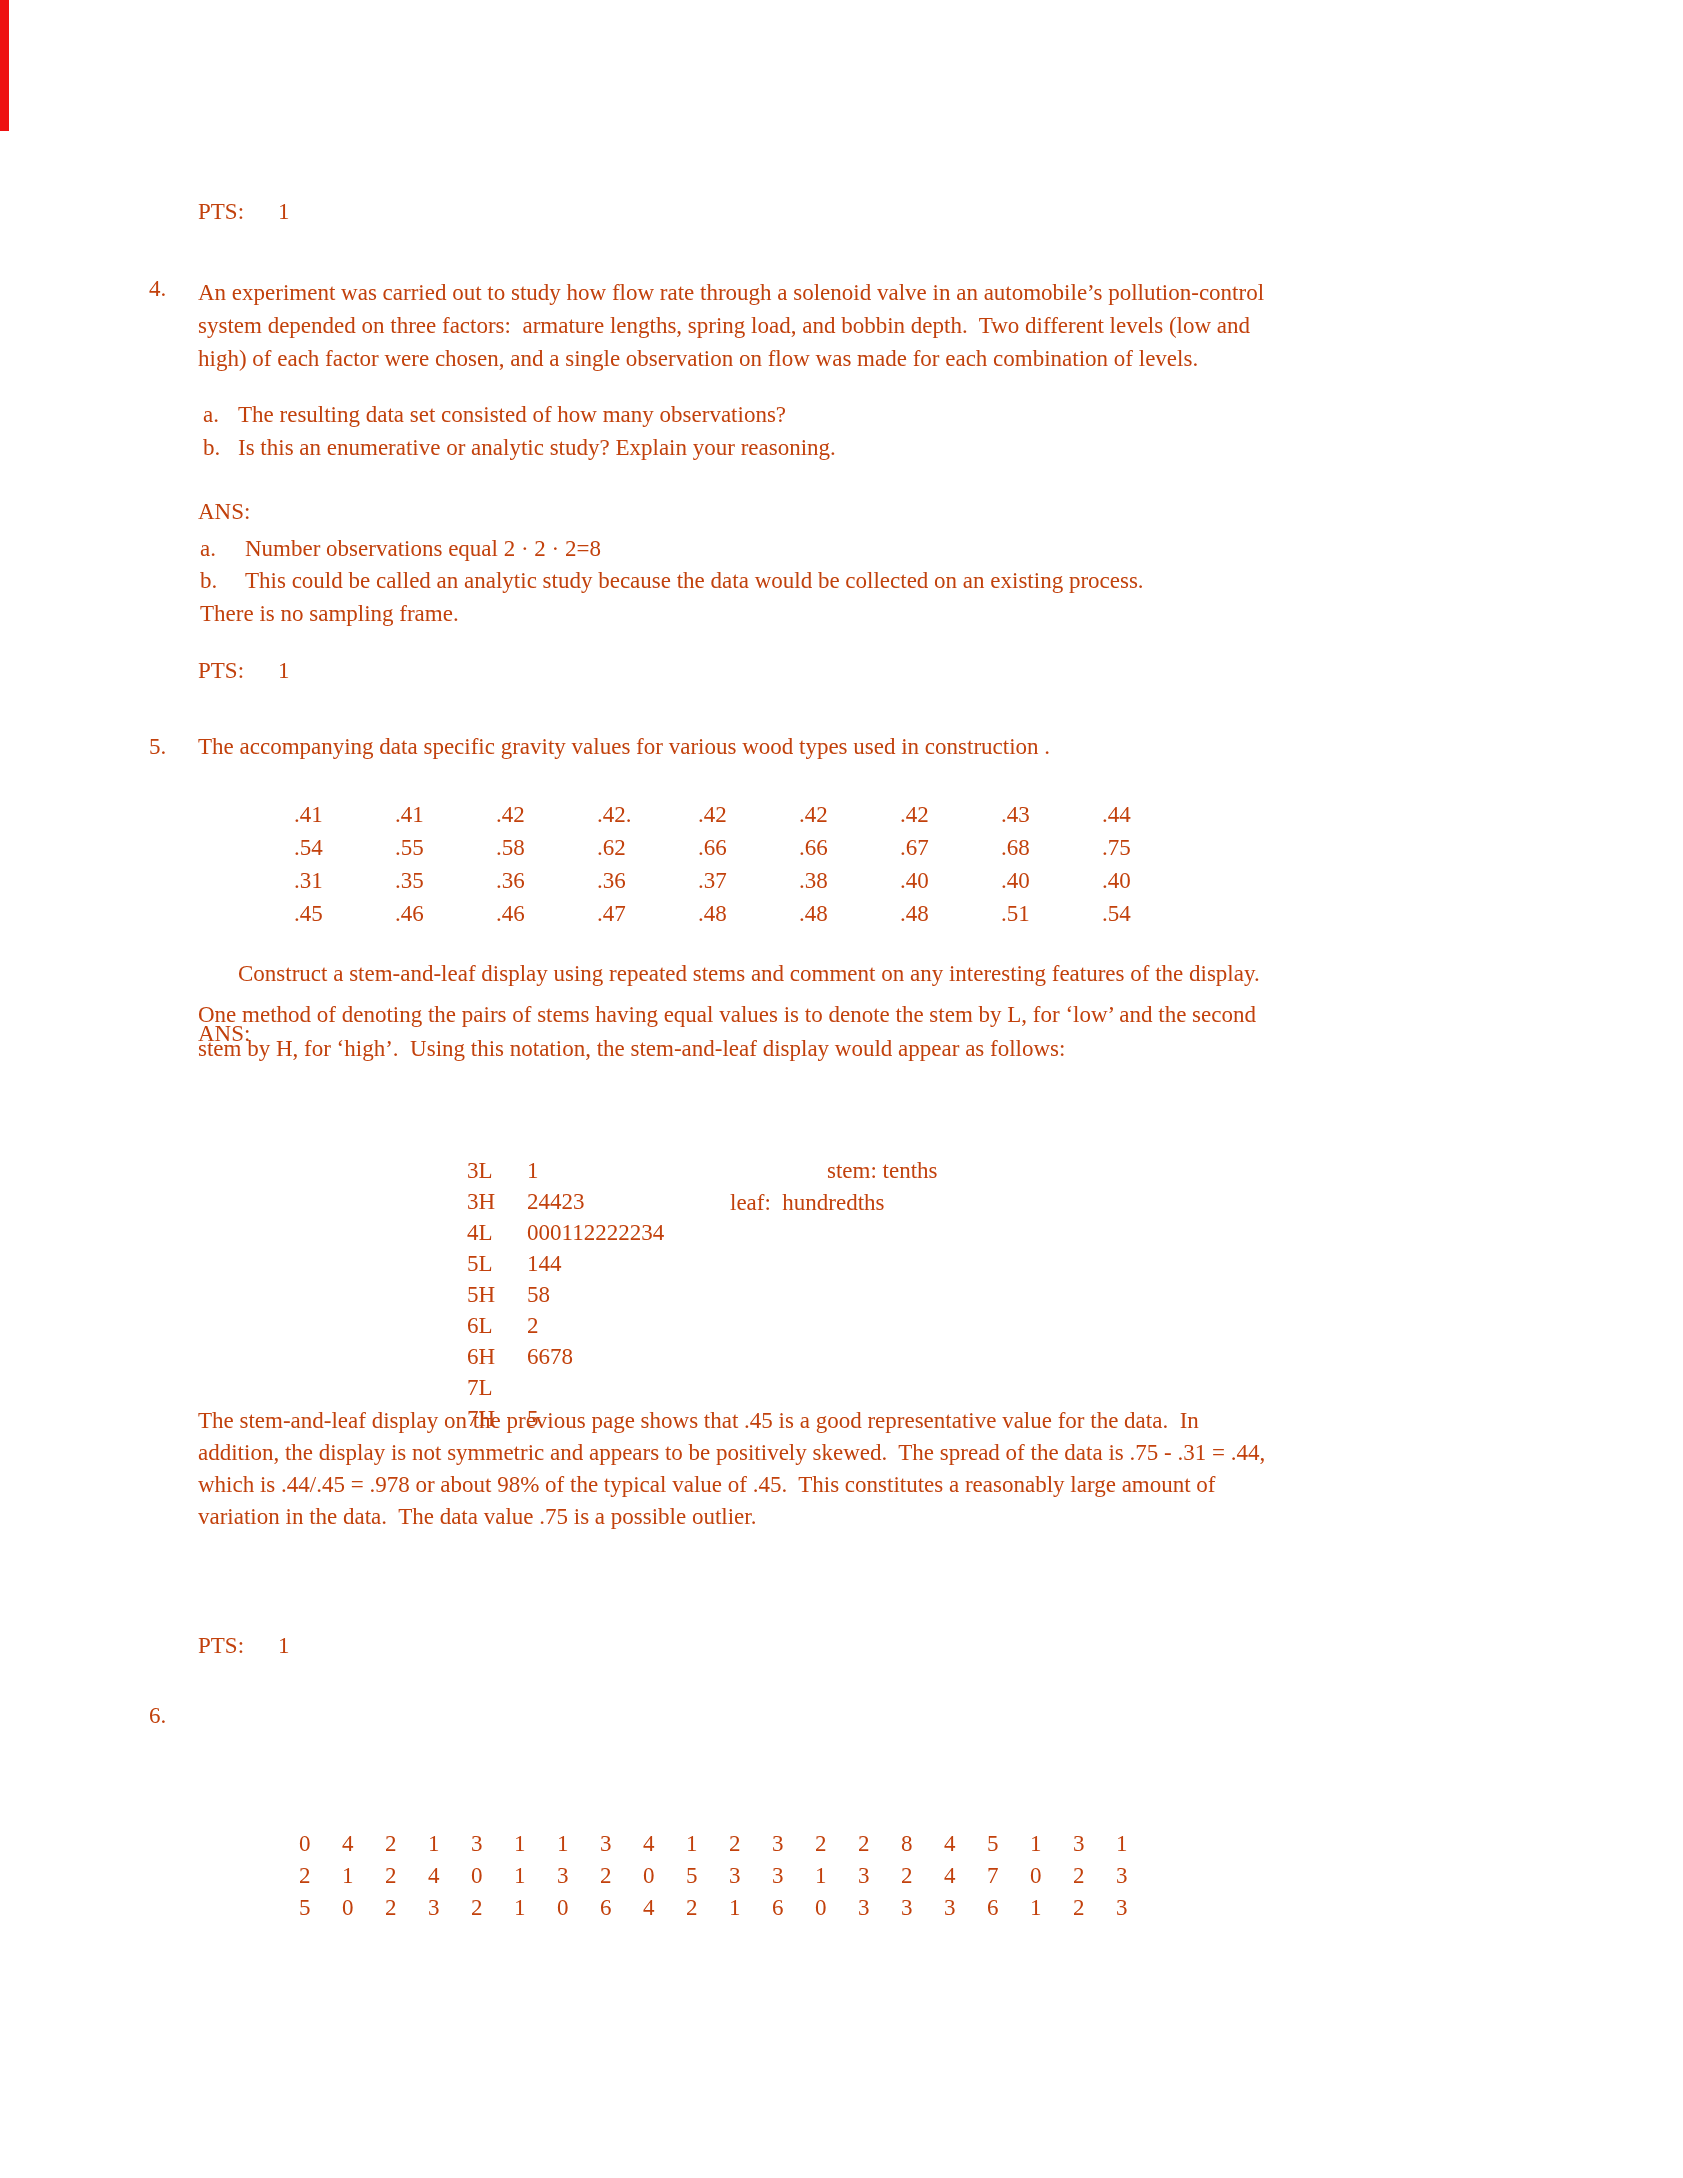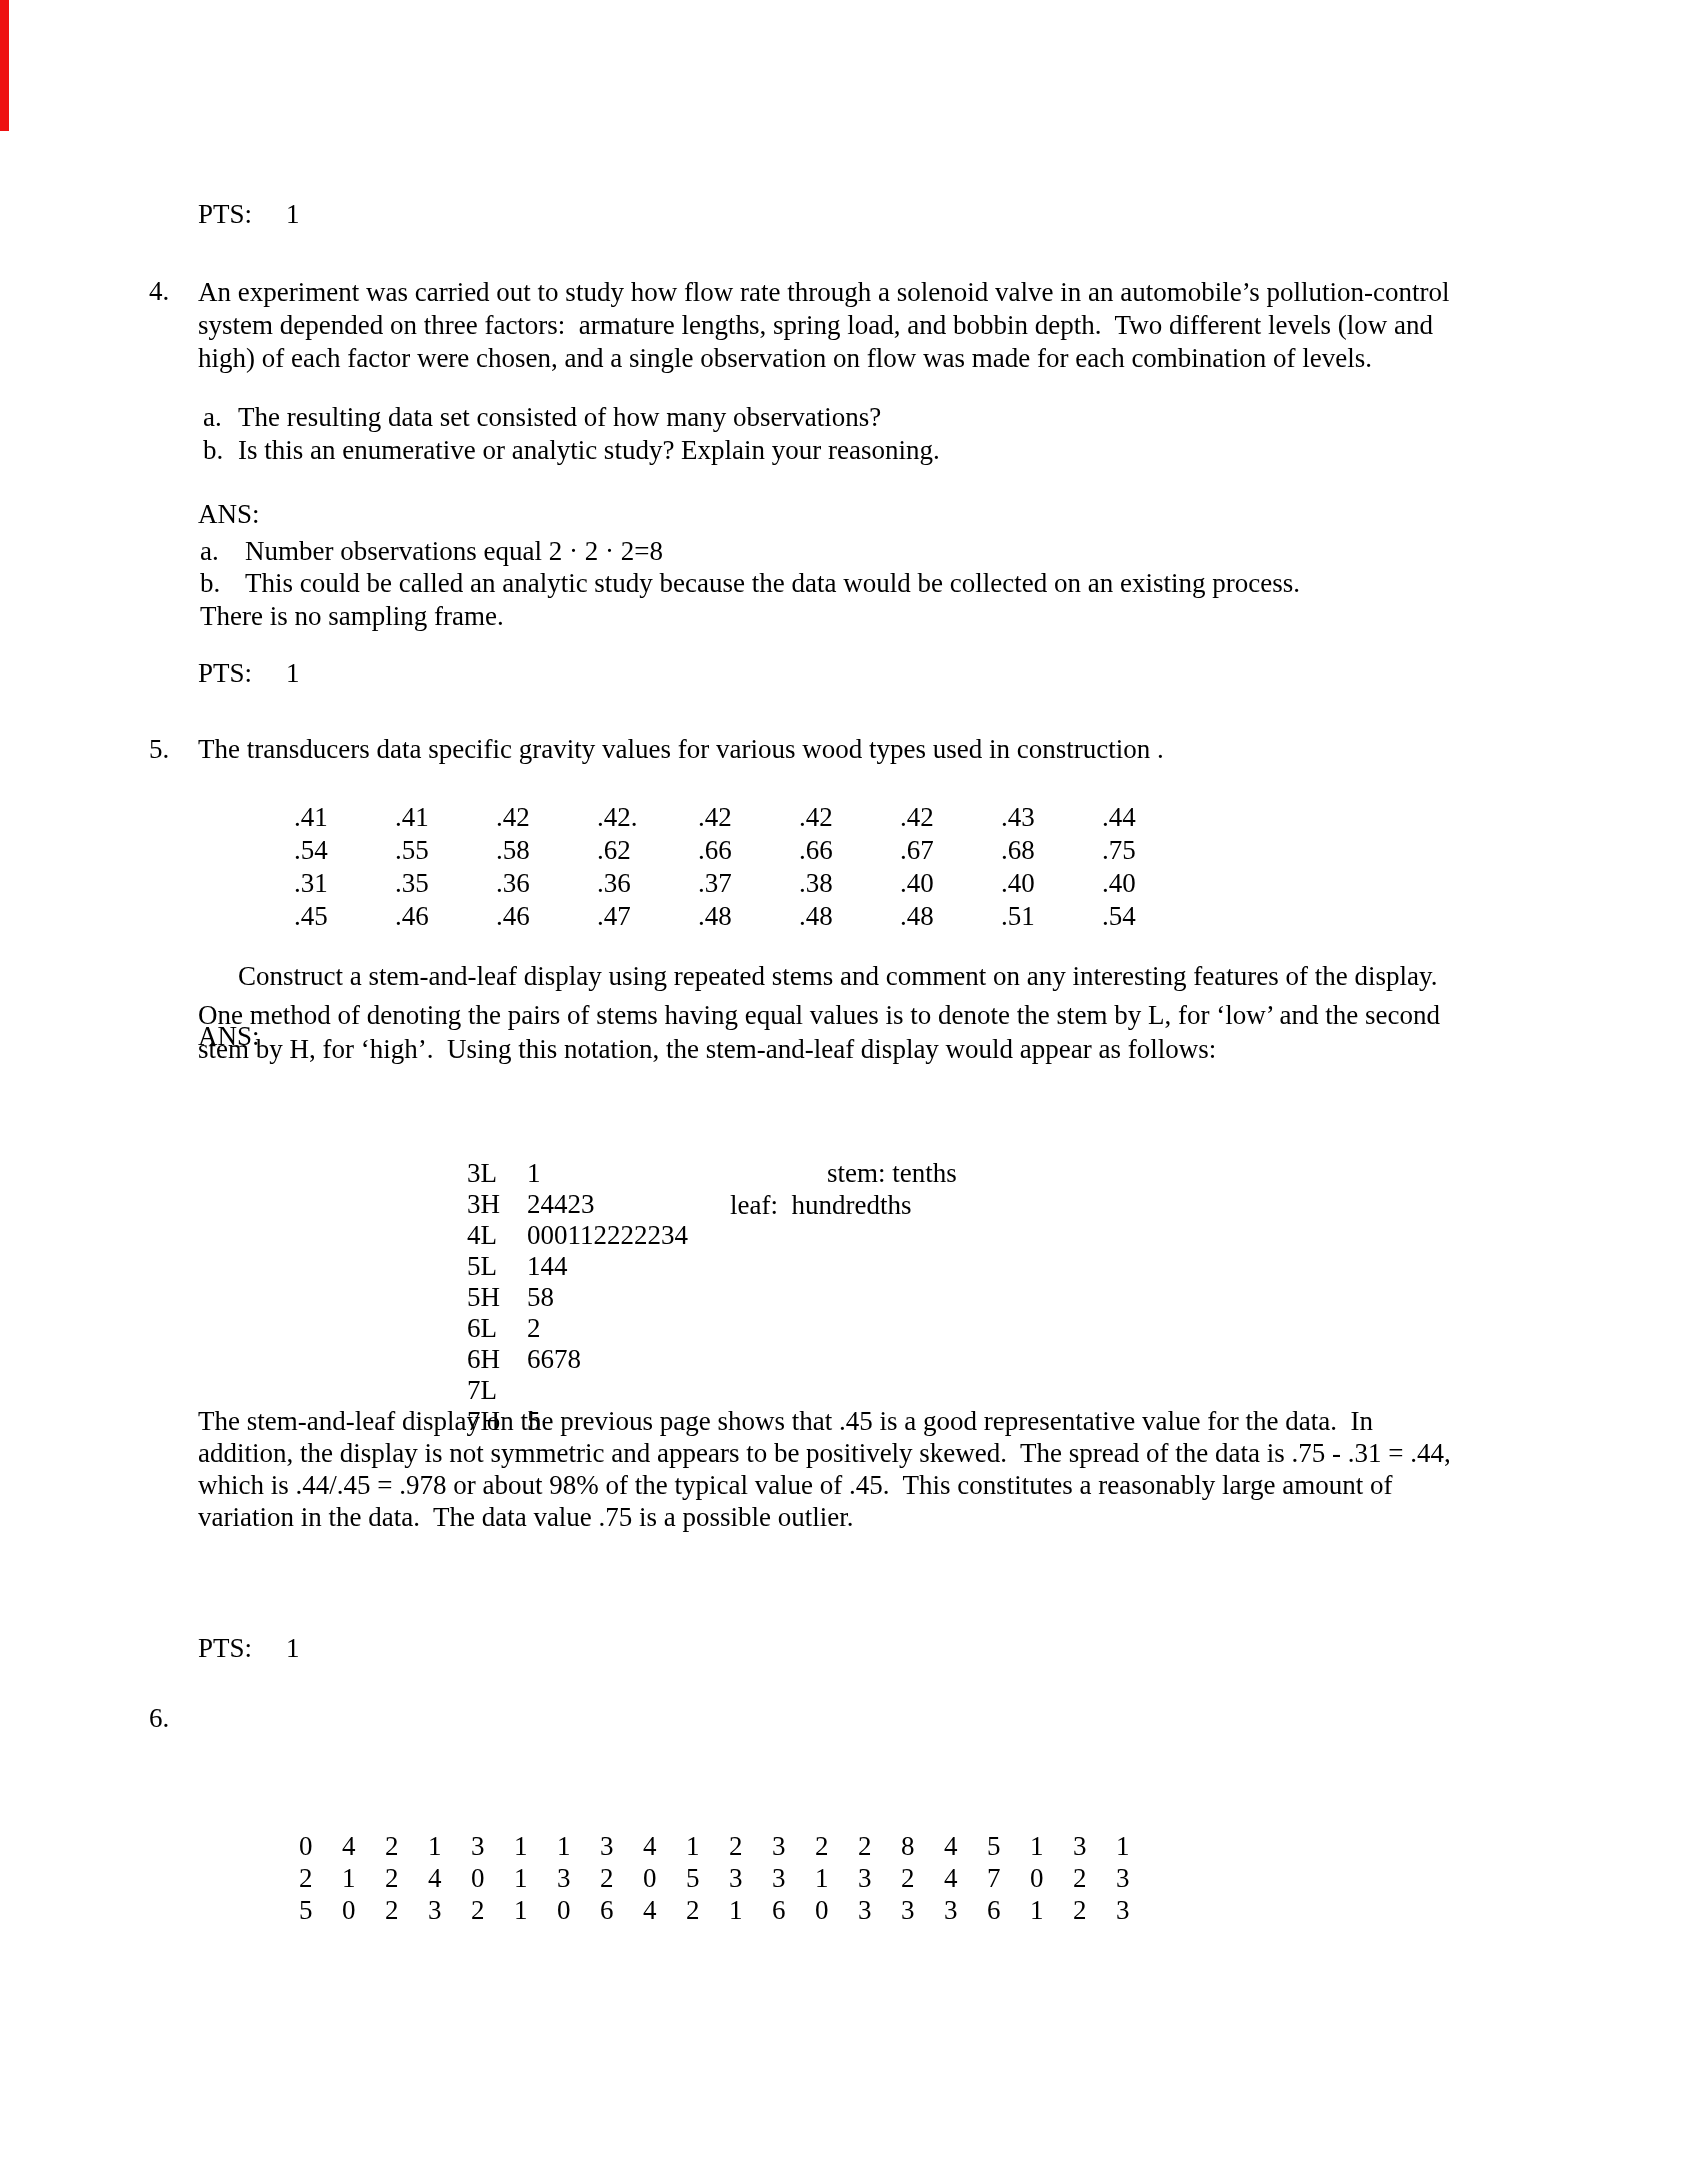--- a/index.html
+++ b/index.html
@@ -1,18 +1,18 @@
 <!DOCTYPE html>
 <html><head>
 <meta charset="utf-8">
 <title>Document</title>
 <style>
   html,body{margin:0;padding:0;background:#ffffff;}
   .page{position:relative;width:1683px;height:2178px;background:#ffffff;overflow:hidden;
-        font-family:"Liberation Serif","DejaVu Serif",serif;font-size:27px;color:#000000;}
+        font-family:"Liberation Serif","DejaVu Serif",serif;font-size:23px;color:#c2410c;}
   .abs{position:absolute;}
   .ml{white-space:pre-wrap;line-height:33px;}
   .lh34{line-height:34px;}
   .lh32{line-height:32px;}
   .lh335{line-height:33px;}
   .pts .v{margin-left:34px;}
   .item-row{display:flex;}
   .item-row .lbl{flex:0 0 35px;}
   .ans-row .lbl{flex:0 0 45px;}
   .redbar{width:9px;height:131px;background:#ee1111;}
@@ -56,21 +56,21 @@
   </div>
   <div class="abs item-row ans-row" style="left:200px;top:568px;width:1337px;">
     <span class="lbl">b.</span>
     <span>This could be called an analytic study because the data would be collected on an existing process.</span>
   </div>
   <div class="abs" style="left:200px;top:601px;">There is no sampling frame.</div>
 
   <div class="abs pts" style="left:198px;top:658px;"><span>PTS:</span><span class="v">1</span></div>
 
   <div class="abs" style="left:149px;top:734px;">5.</div>
-  <div class="abs" style="left:198px;top:734px;width:1287px;">The transducers data specific gravity values for various wood types used in construction .</div>
+  <div class="abs" style="left:198px;top:734px;width:1287px;">The accompanying data specific gravity values for various wood types used in construction .</div>
 
   <div class="abs sg" style="left:294px;top:802px;">
       <div class="trow">
         <span class="tcell">.41</span>
         <span class="tcell">.41</span>
         <span class="tcell">.42</span>
         <span class="tcell">.42.</span>
         <span class="tcell">.42</span>
         <span class="tcell">.42</span>
         <span class="tcell">.42</span>

